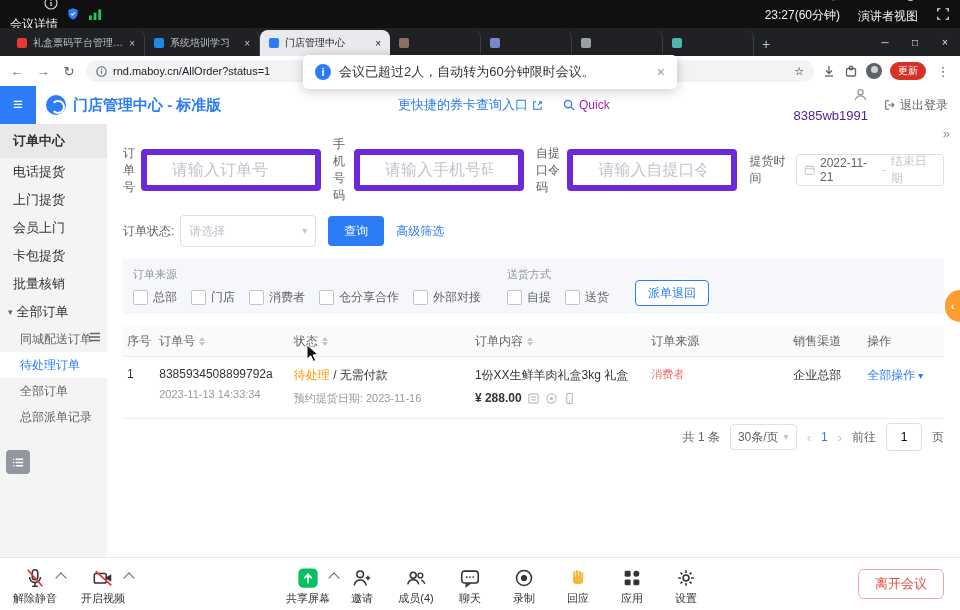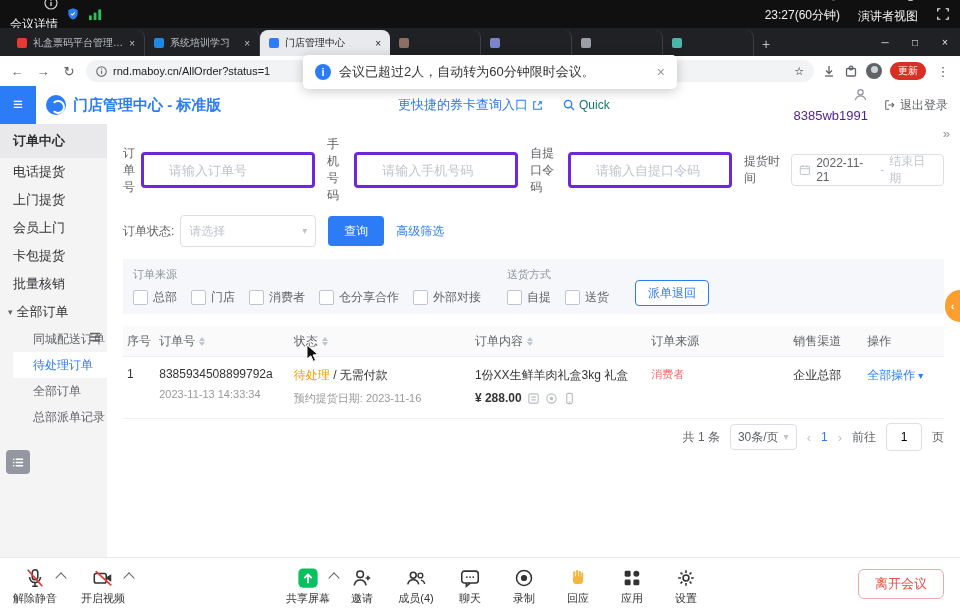--- a/index.html
+++ b/index.html
@@ -41,39 +41,39 @@
              display:flex;align-items:center;justify-content:center;flex:0 0 auto;}
   .toast .tclose{margin-left:auto;color:#999;font-size:14px;}
   
   .appheader{top:86px;left:0;right:0;height:38px;background:#fff;border-bottom:1px solid #ececec;display:flex;align-items:center;}
   .hamb{width:36px;height:38px;background:#2b7cf6;color:#fff;display:flex;align-items:center;justify-content:center;font-size:17px;}
   .brand{display:flex;align-items:center;gap:7px;margin-left:10px;color:#2b7cf6;font-weight:bold;font-size:15px;}
   .logo-dot{width:20px;height:20px;border-radius:50%;background:#2b7cf6;position:relative;}
   .logo-dot:after{content:"";position:absolute;left:5px;top:5px;width:10px;height:10px;border-radius:50%;border:2px solid #fff;border-left-color:transparent;}
   .hcenter{position:absolute;left:398px;top:0;height:38px;display:flex;align-items:center;gap:20px;font-size:13px;}
   .hlink{color:#2b7cf6;display:flex;align-items:center;gap:4px;}
-  .quick{color:#0f766e;display:flex;align-items:center;gap:4px;font-size:12px;}
+  .quick{color:#a21caf;display:flex;align-items:center;gap:4px;font-size:12px;}
   .hright{margin-left:auto;display:flex;align-items:center;gap:16px;padding-right:12px;font-size:13px;}
   .hright .usr{display:flex;align-items:flex-end;gap:6px;color:#4c1d95;flex-direction:column;}
   .hright .lgout{display:flex;align-items:center;gap:4px;color:#606266;font-size:12px;}
   
   .sidebar{top:124px;left:0;width:107px;bottom:52px;background:#f4f4f5;font-size:13px;}
   .s-section{height:34px;display:flex;align-items:center;padding-left:13px;font-weight:bold;background:#e9e9eb;color:#303133;}
   .s-item{height:28px;display:flex;align-items:center;padding-left:13px;color:#303133;}
   .s-parent{height:28px;display:flex;align-items:center;padding-left:8px;gap:4px;color:#303133;}
   .s-parent .pm{font-size:9px;color:#606266;}
-  .s-sub{height:26px;display:flex;align-items:center;padding-left:20px;font-size:12px;color:#606266;margin-left:13px;}
+  .s-sub{height:26px;display:flex;align-items:center;padding-left:20px;font-size:12px;color:#606266;}
   .s-sub.active{color:#2b7cf6;background:#ffffff;}
   .s-collapse{position:absolute;left:88px;top:206px;}
   
   .main{top:124px;left:107px;right:0;bottom:52px;background:#fff;padding:12px 16px;font-size:12px;}
   .chev2{position:absolute;right:10px;top:2px;color:#909399;font-size:13px;}
   .frow{display:flex;align-items:center;gap:12px;}
   .fgroup{display:flex;align-items:center;gap:6px;color:#606266;}
-  .inp{height:30px;border:3px solid #6d28d9;border-radius:4px;padding:0 25px;font-size:13px;color:#333;
+  .inp{height:30px;border:6px solid #6d28d9;border-radius:4px;padding:0 25px;font-size:16px;color:#333;
        font-family:inherit;outline:none;background:#fff;}
   .inp::placeholder{color:#c0c4cc;}
   .datebox{height:30px;border:1px solid #dcdfe6;border-radius:4px;display:flex;align-items:center;
            gap:5px;padding:0 7px;width:158px;font-size:12px;}
   .datebox .d2{color:#c0c4cc;}
   .selbox{height:30px;border:1px solid #dcdfe6;border-radius:4px;display:flex;align-items:center;
           justify-content:space-between;padding:0 8px;width:118px;color:#c0c4cc;}
   .btn-primary{height:30px;background:#2b7cf6;color:#fff;border:none;border-radius:4px;padding:0 16px;
                font-size:12px;font-family:Liberation Sans, sans-serif;}
   .link{color:#2b7cf6;}

